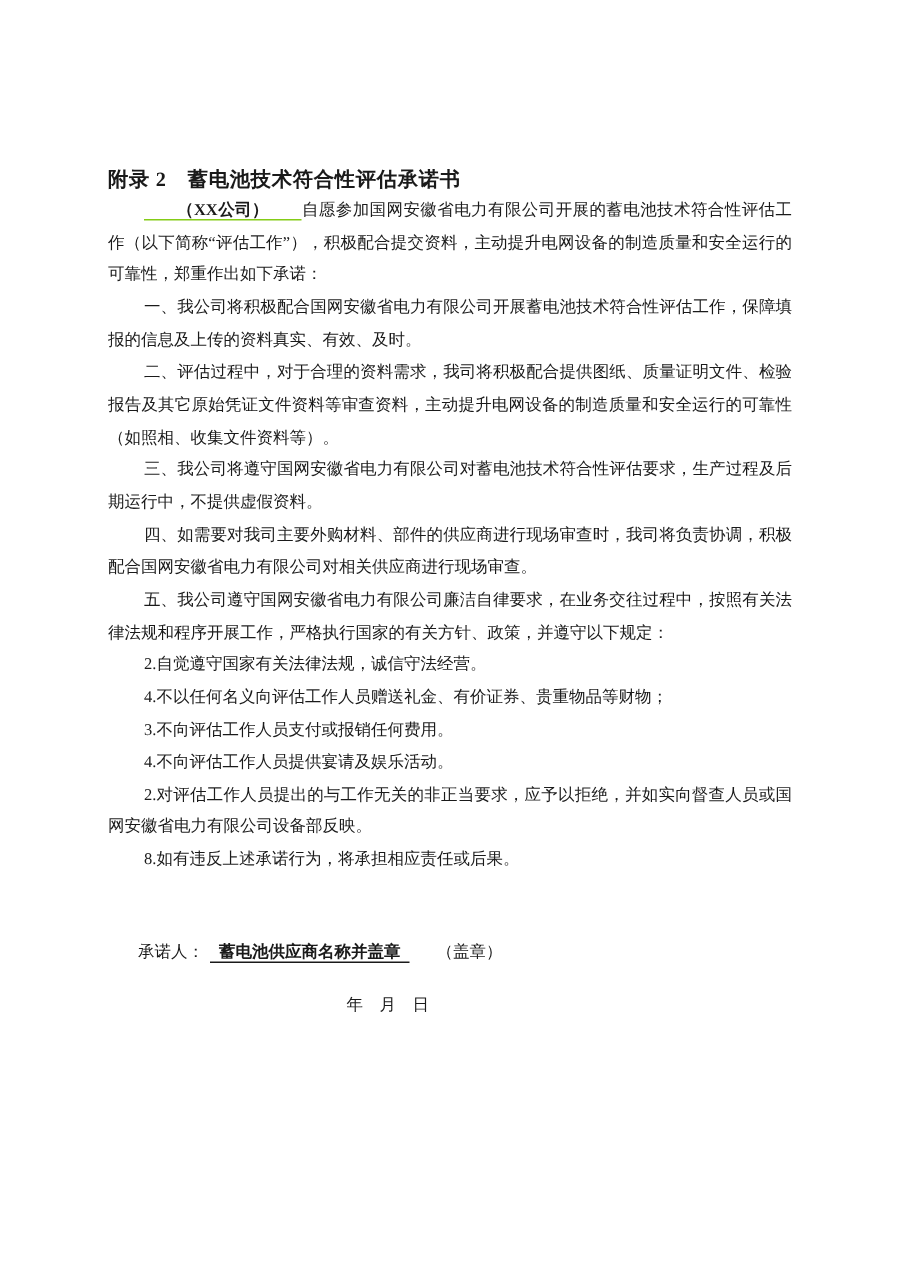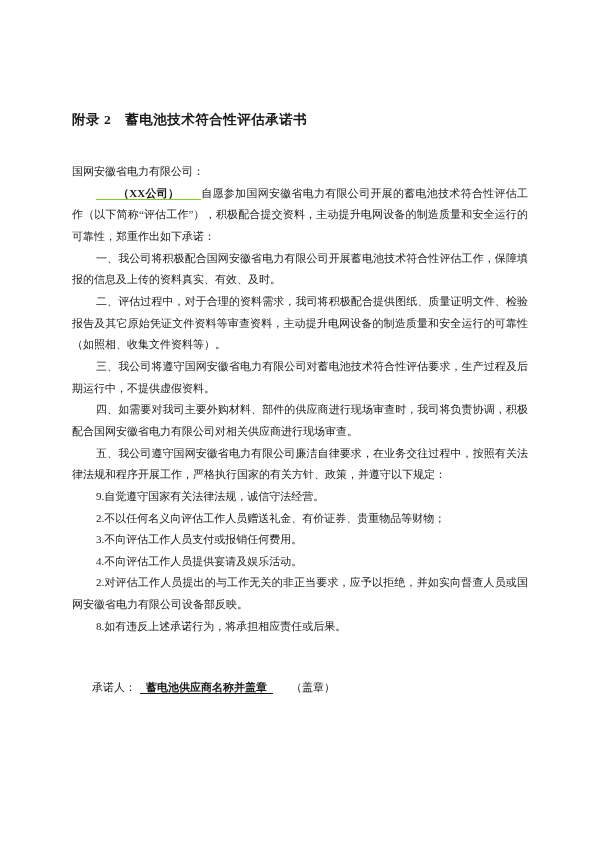--- a/index.html
+++ b/index.html
@@ -80,32 +80,31 @@
   }
 </style>
 </head>
 <body>
 
 <div class="sheet">
   <div class="content">
 
     <h1 class="title">附录 2　蓄电池技术符合性评估承诺书</h1>
 
-    <p class="salutation">国网安徽省电力有限公司：</p>
 
     <p class="para"><span class="ufield"><span>（XX公司）</span></span><span>自愿参加国网安徽省电力有限公司开展的蓄电池技术符合性评估工作（以下简称“评估工作”），积极配合提交资料，主动提升电网设备的制造质量和安全运行的可靠性，郑重作出如下承诺：</span></p>
 
     <p class="para">一、我公司将积极配合国网安徽省电力有限公司开展蓄电池技术符合性评估工作，保障填报的信息及上传的资料真实、有效、及时。</p>
     <p class="para">二、评估过程中，对于合理的资料需求，我司将积极配合提供图纸、质量证明文件、检验报告及其它原始凭证文件资料等审查资料，主动提升电网设备的制造质量和安全运行的可靠性（如照相、收集文件资料等）。</p>
     <p class="para">三、我公司将遵守国网安徽省电力有限公司对蓄电池技术符合性评估要求，生产过程及后期运行中，不提供虚假资料。</p>
     <p class="para">四、如需要对我司主要外购材料、部件的供应商进行现场审查时，我司将负责协调，积极配合国网安徽省电力有限公司对相关供应商进行现场审查。</p>
     <p class="para">五、我公司遵守国网安徽省电力有限公司廉洁自律要求，在业务交往过程中，按照有关法律法规和程序开展工作，严格执行国家的有关方针、政策，并遵守以下规定：</p>
 
-    <p class="para">9.自觉遵守国家有关法律法规，诚信守法经营。</p>
-    <p class="para">2.不以任何名义向评估工作人员赠送礼金、有价证券、贵重物品等财物；</p>
+    <p class="para">2.自觉遵守国家有关法律法规，诚信守法经营。</p>
+    <p class="para">4.不以任何名义向评估工作人员赠送礼金、有价证券、贵重物品等财物；</p>
     <p class="para">3.不向评估工作人员支付或报销任何费用。</p>
     <p class="para">4.不向评估工作人员提供宴请及娱乐活动。</p>
     <p class="para">2.对评估工作人员提出的与工作无关的非正当要求，应予以拒绝，并如实向督查人员或国网安徽省电力有限公司设备部反映。</p>
     <p class="para">8.如有违反上述承诺行为，将承担相应责任或后果。</p>
 
     <p class="sig-row"><span>承诺人：</span><span class="sig-field">蓄电池供应商名称并盖章</span><span class="sig-seal">（盖章）</span></p>
 
     <p class="date-row">年　月　日</p>
 
   </div>

